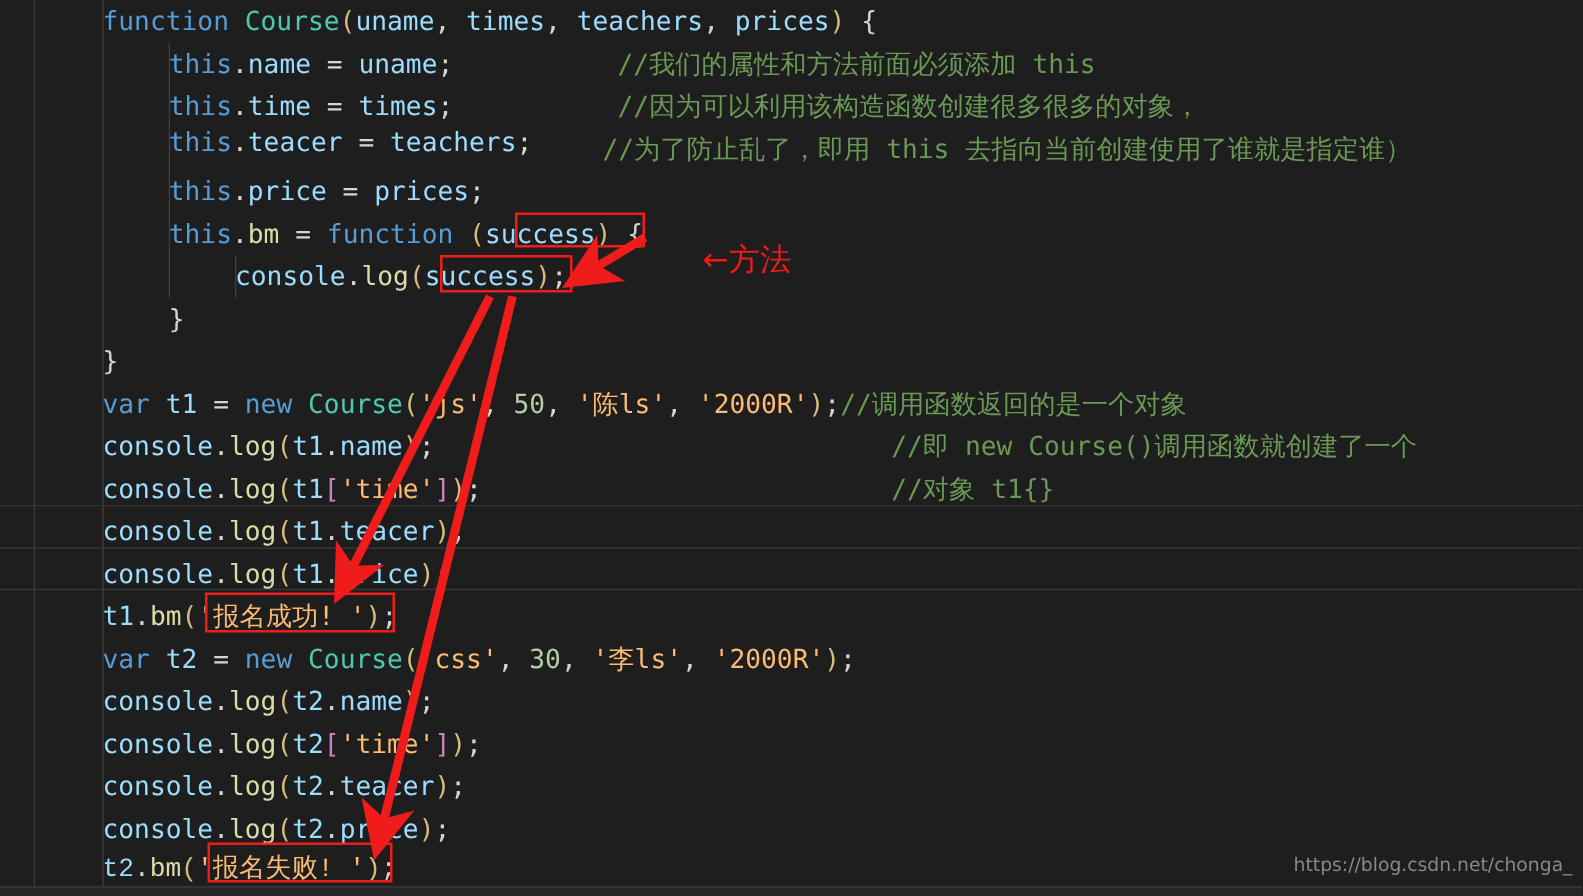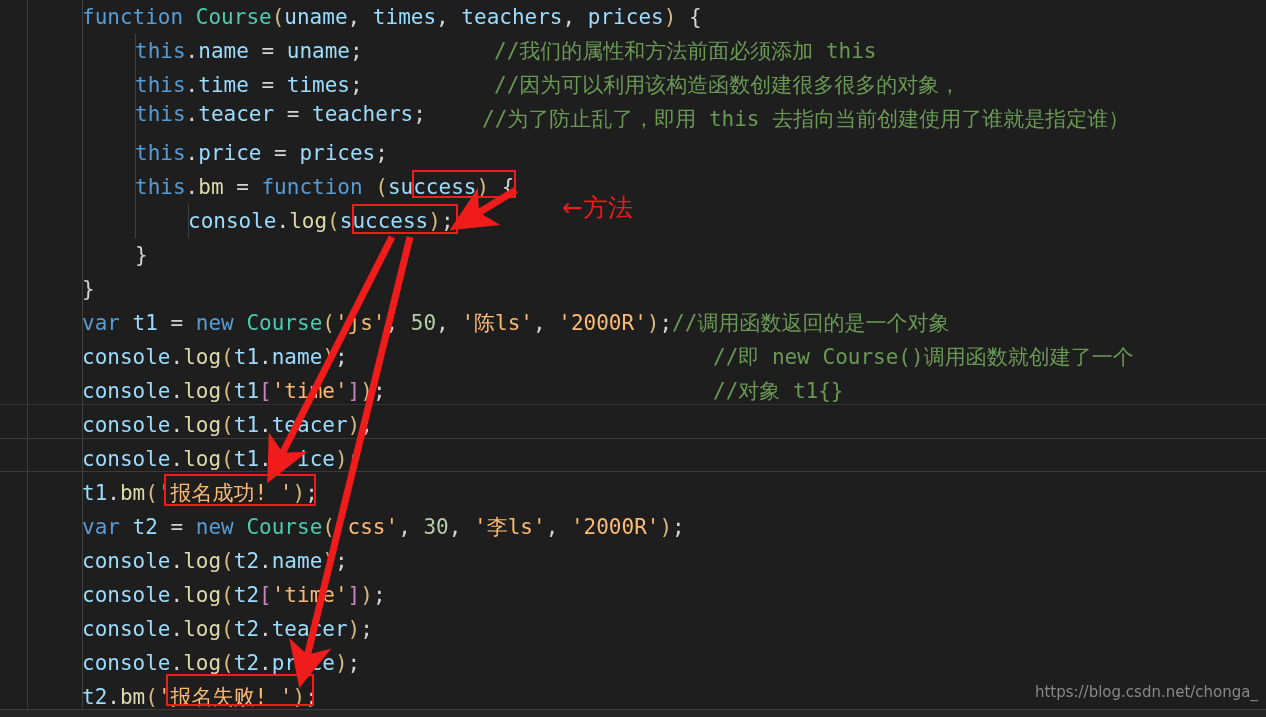--- a/index.html
+++ b/index.html
@@ -205,21 +205,21 @@
     
     <div class="line" style="top:578px;"><span class="var">console</span><span class="punct">.</span><span class="meth">log</span><span class="paren1">(</span><span class="var">t2</span><span class="paren2">[</span><span class="str">'time'</span><span class="paren2">]</span><span class="paren1">)</span><span class="punct">;</span></div>
 
     
     <div class="line" style="top:612px;"><span class="var">console</span><span class="punct">.</span><span class="meth">log</span><span class="paren1">(</span><span class="var">t2</span><span class="punct">.</span><span class="prop">teacer</span><span class="paren1">)</span><span class="punct">;</span></div>
 
     
     <div class="line" style="top:646px;"><span class="var">console</span><span class="punct">.</span><span class="meth">log</span><span class="paren1">(</span><span class="var">t2</span><span class="punct">.</span><span class="prop">price</span><span class="paren1">)</span><span class="punct">;</span></div>
 
     
-    <div class="line" style="top:680px;"><span class="var">t2</span><span class="punct">.</span><span class="meth">bm</span><span class="paren1">(</span><span class="str">'报名失败! '</span><span class="paren1">)</span><span class="punct">;</span></div>
+    <div class="line" style="top:680px;font-family:Liberation Mono, monospace;"><span class="var">t2</span><span class="punct">.</span><span class="meth">bm</span><span class="paren1">(</span><span class="str">'报名失败! '</span><span class="paren1">)</span><span class="punct">;</span></div>
 
   </div>
 
   <svg class="overlay" width="1266" height="717" viewBox="0 0 1266 717" xmlns="http://www.w3.org/2000/svg">
     <defs>
       <marker id="ah" markerWidth="7" markerHeight="7" refX="3.2" refY="3.5" orient="auto" markerUnits="strokeWidth">
         <path d="M0,0.4 L6.6,3.5 L0,6.6 L1.7,3.5 Z" fill="#f01c1c"></path>
       </marker>
     </defs>
 

